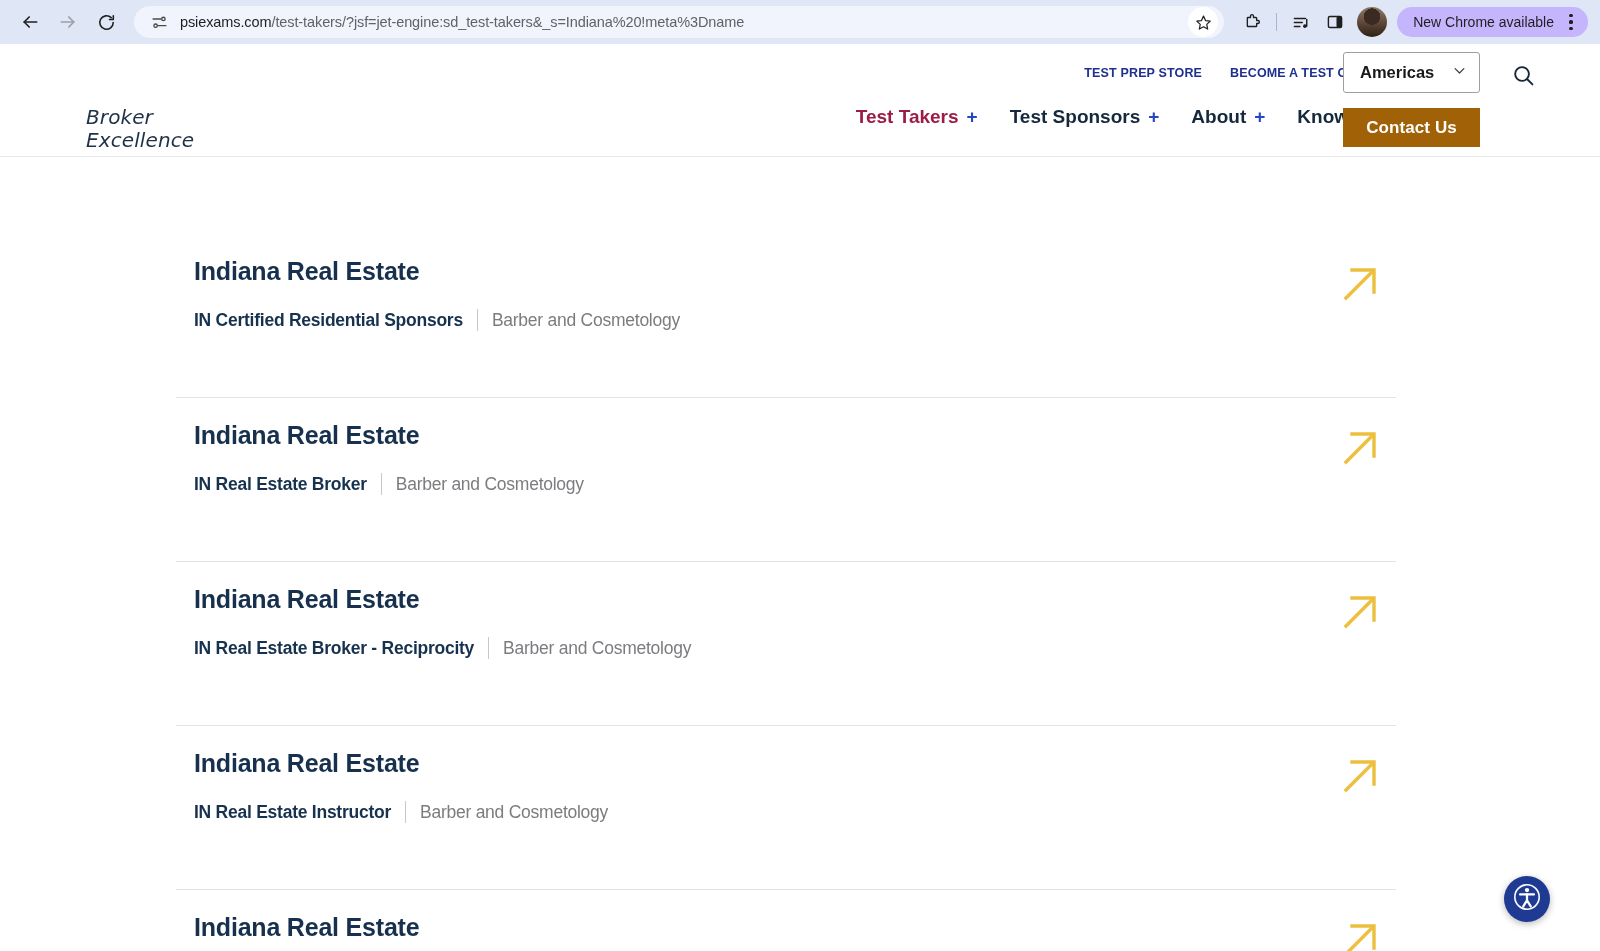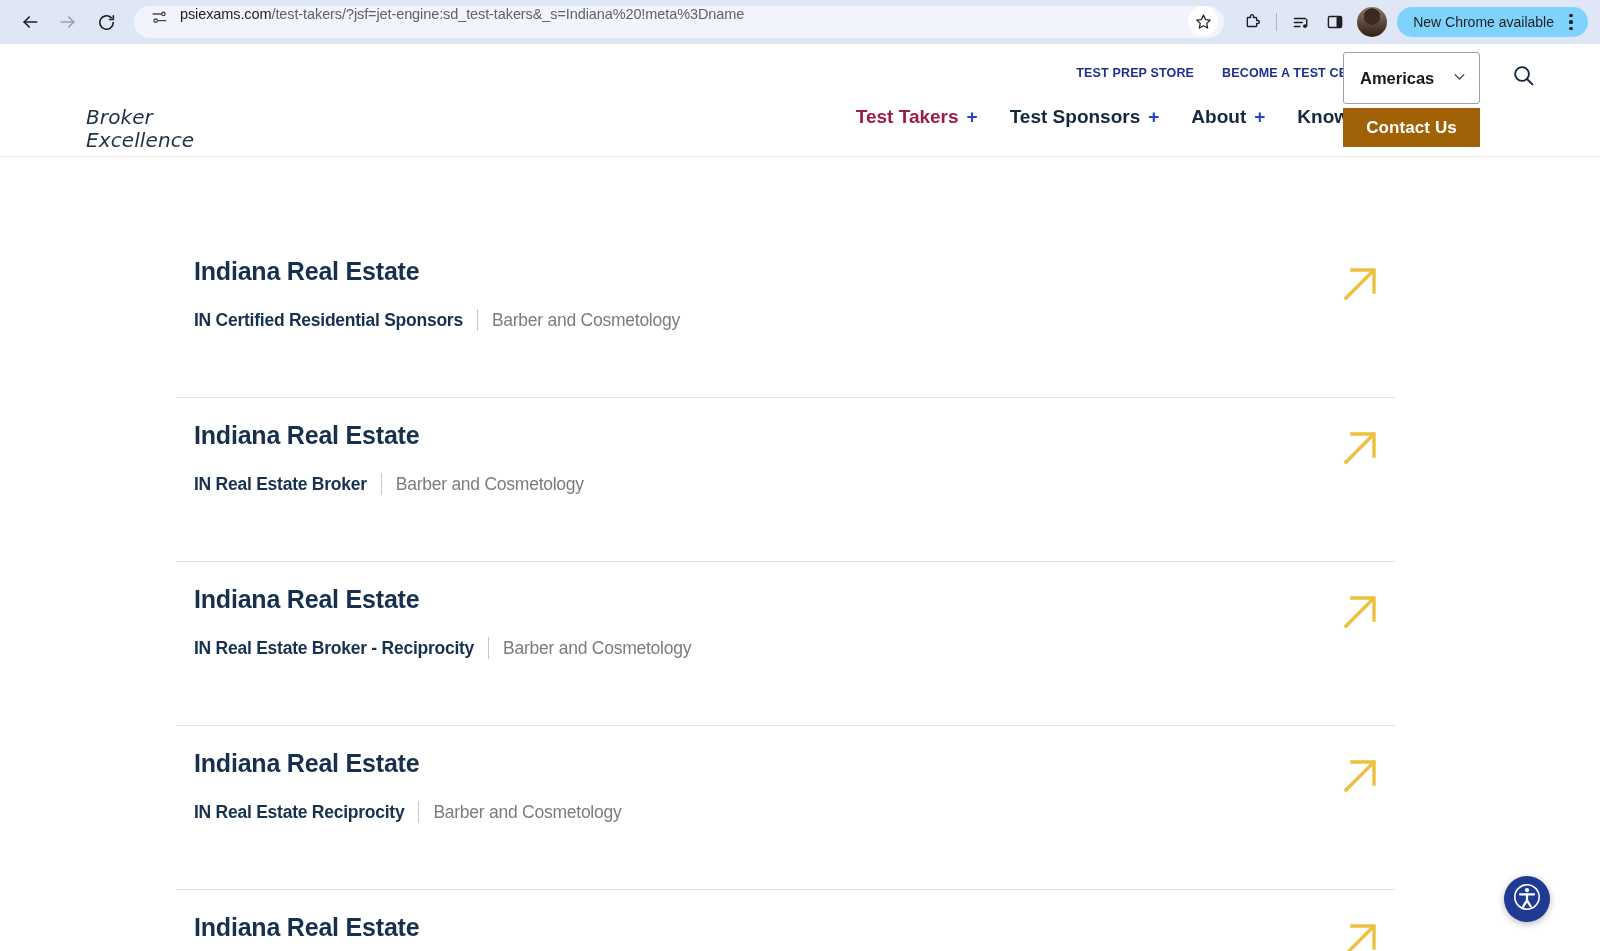--- a/index.html
+++ b/index.html
@@ -34,21 +34,21 @@
     flex: 0 0 auto;
   }
   .nav-btn svg { display: block; }
 
   .omnibox {
     flex: 1 1 auto;
     height: 32px;
     background: #f1f4fd;
     border-radius: 16px;
     display: flex;
-    align-items: flex-start;
+    align-items: center;
     margin-left: 8px;
     margin-right: 4px;
     padding: 0 6px 0 14px;
     min-width: 0;
     position: relative;
   }
   .site-info-icon {
     width: 22px; height: 22px;
     display: flex; align-items: center; justify-content: center;
     flex: 0 0 auto;
@@ -102,21 +102,21 @@
     background: #b9a893;
     display: flex; align-items: flex-end; justify-content: center;
   }
   .avatar-inner {
     width: 30px; height: 30px;
     background: radial-gradient(circle at 50% 32%, #3b2a22 0 32%, rgba(59,42,34,0) 33%),
                 linear-gradient(180deg, #8d7a66 0%, #5c4536 55%, #2e2017 100%);
   }
   .update-pill {
     height: 30px;
-    background: #7dd3fc;
+    background: #c4b5fd;
     border-radius: 16px;
     display: flex;
     align-items: center;
     padding: 0 6px 0 16px;
     gap: 6px;
     flex: 0 0 auto;
     margin-left: 4px;
   }
   .update-pill .label {
     font-size: 14px;
@@ -173,21 +173,21 @@
     position: absolute;
     right: 0;
     top: 0;
     width: 700px;
     height: 113px;
   }
 
   .toplinks {
     position: absolute;
     top: 22px;
-    right: 128px;
+    right: 120px;
     display: flex;
     gap: 28px;
     align-items: center;
   }
   .toplink {
     font-size: 12.5px;
     font-weight: 700;
     color: #1d2f8f;
     letter-spacing: 0.15px;
     text-transform: uppercase;
@@ -200,21 +200,21 @@
     right: 60px;
     width: 34px; height: 34px;
     display: flex; align-items: center; justify-content: center;
   }
 
   .region-select {
     position: absolute;
     top: 8px;
     right: -480px;
     width: 137px;
-    height: 52px;
+    height: 41px;
     border: 1px solid #9aa0a6;
     border-radius: 3px;
     background: #fff;
     display: flex;
     align-items: center;
     justify-content: space-between;
     padding: 0 12px 0 16px;
   }
   .region-select .val {
     font-size: 16.5px;
@@ -508,21 +508,21 @@
         <svg width="44" height="44" viewBox="0 0 44 44" fill="none" stroke="#edbf3f" stroke-width="3.4" stroke-linecap="square">
           <line x1="8" y1="36" x2="35" y2="9"></line>
             <polyline points="14,8 36,8 36,30" stroke-linejoin="miter"></polyline>
         </svg>
       </span>
     </article>
 
     <article class="result-row">
       <h3 class="result-title">Indiana Real Estate</h3>
       <div class="result-sub">
-        <span class="exam">IN Real Estate Reciprocity</span>
+        <span class="exam">IN Real Estate Instructor</span>
         <span class="divider"></span>
         <span class="cat">Barber and Cosmetology</span>
       </div>
       <span class="result-arrow">
         <svg width="44" height="44" viewBox="0 0 44 44" fill="none" stroke="#edbf3f" stroke-width="3.4" stroke-linecap="square">
           <line x1="8" y1="36" x2="35" y2="9"></line>
             <polyline points="14,8 36,8 36,30" stroke-linejoin="miter"></polyline>
         </svg>
       </span>
     </article>

